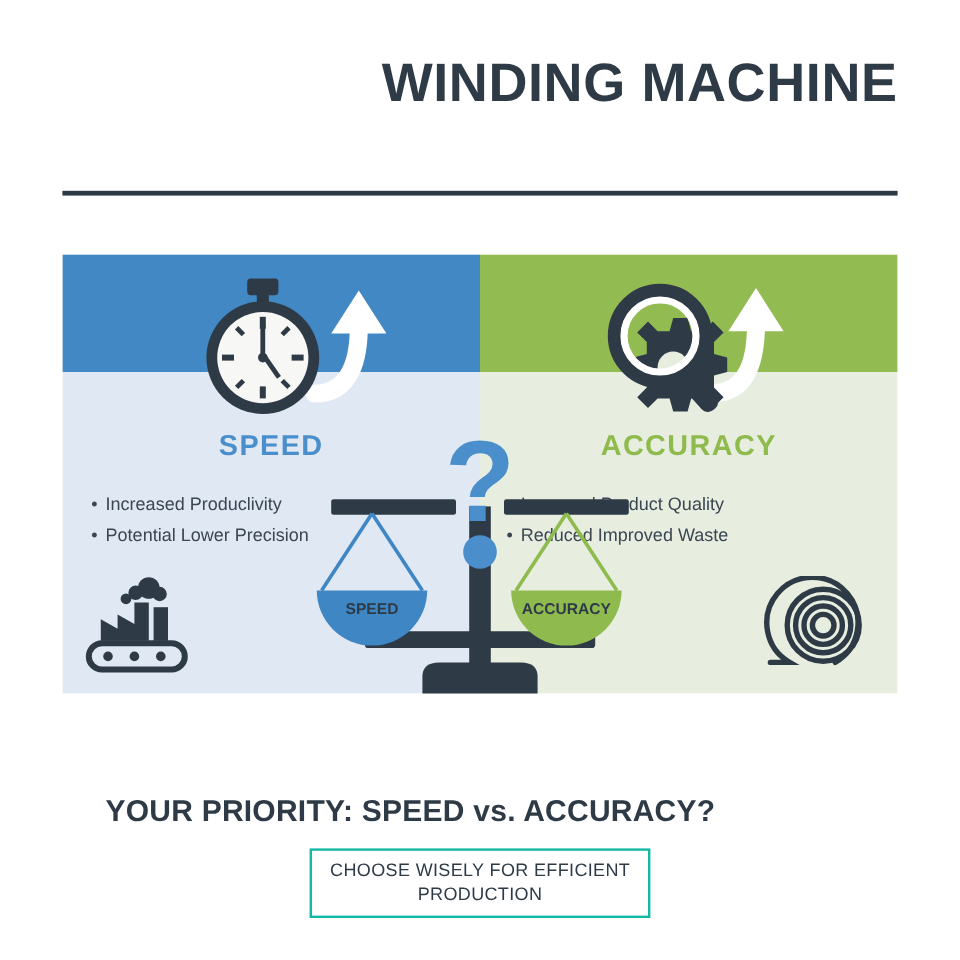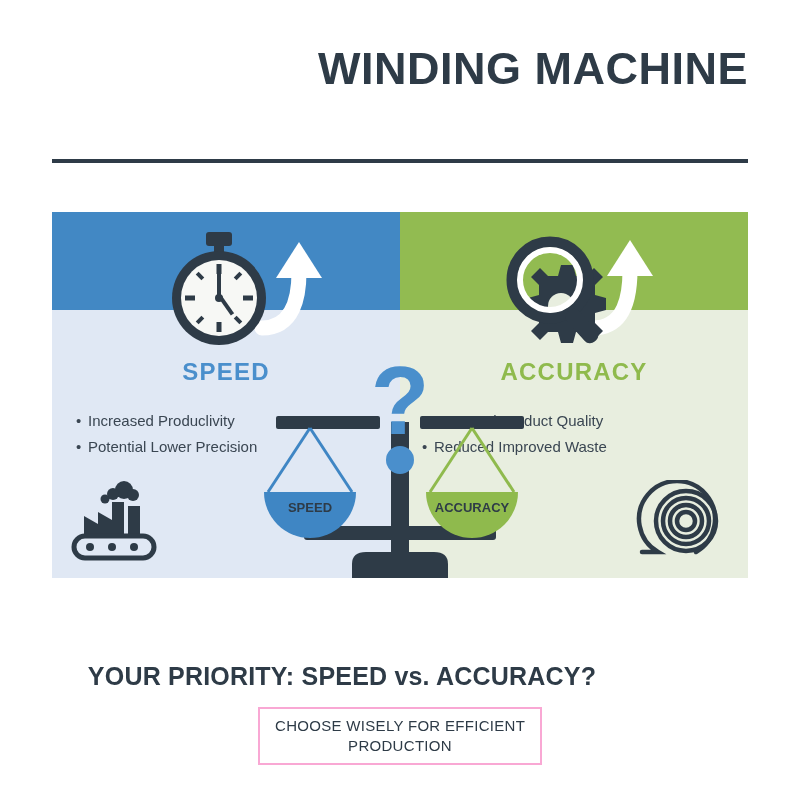--- a/index.html
+++ b/index.html
@@ -149,21 +149,21 @@
     color: #2e3b47;
     letter-spacing: 0.2px;
     margin-top: 12px;
   }
   .cta-box {
     position: absolute;
     left: 258px;
     top: 707px;
     width: 284px;
     height: 58px;
-    border: 2px solid #f9a8d4;
+    border: 2px solid #14b8a6;
     background: #ffffff;
     box-sizing: border-box;
     display: flex;
     align-items: center;
     justify-content: center;
   }
   .cta-text {
     font-size: 15px;
     color: #2e3b47;
     text-align: center;

